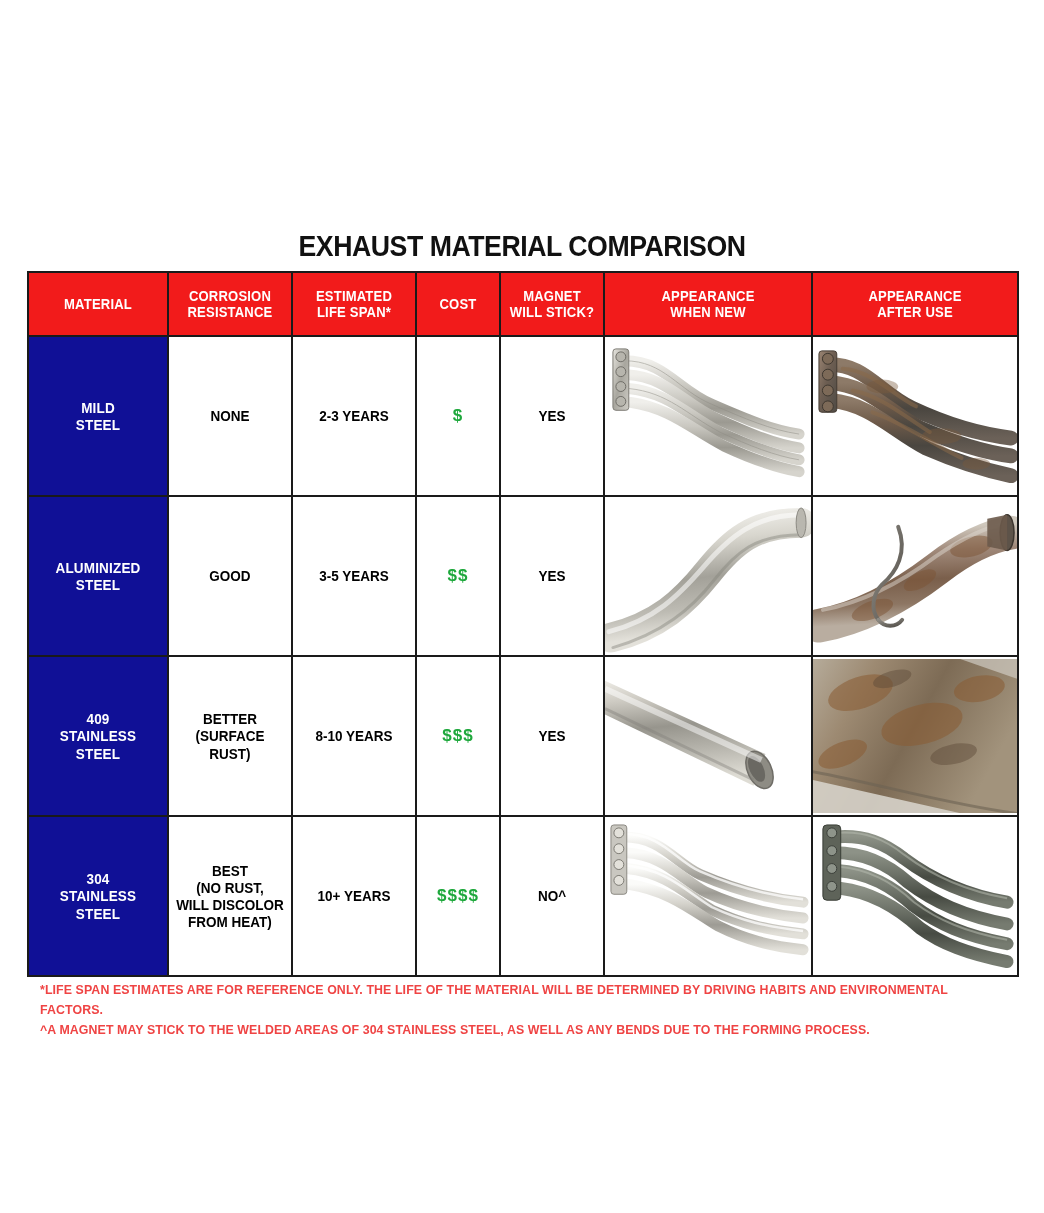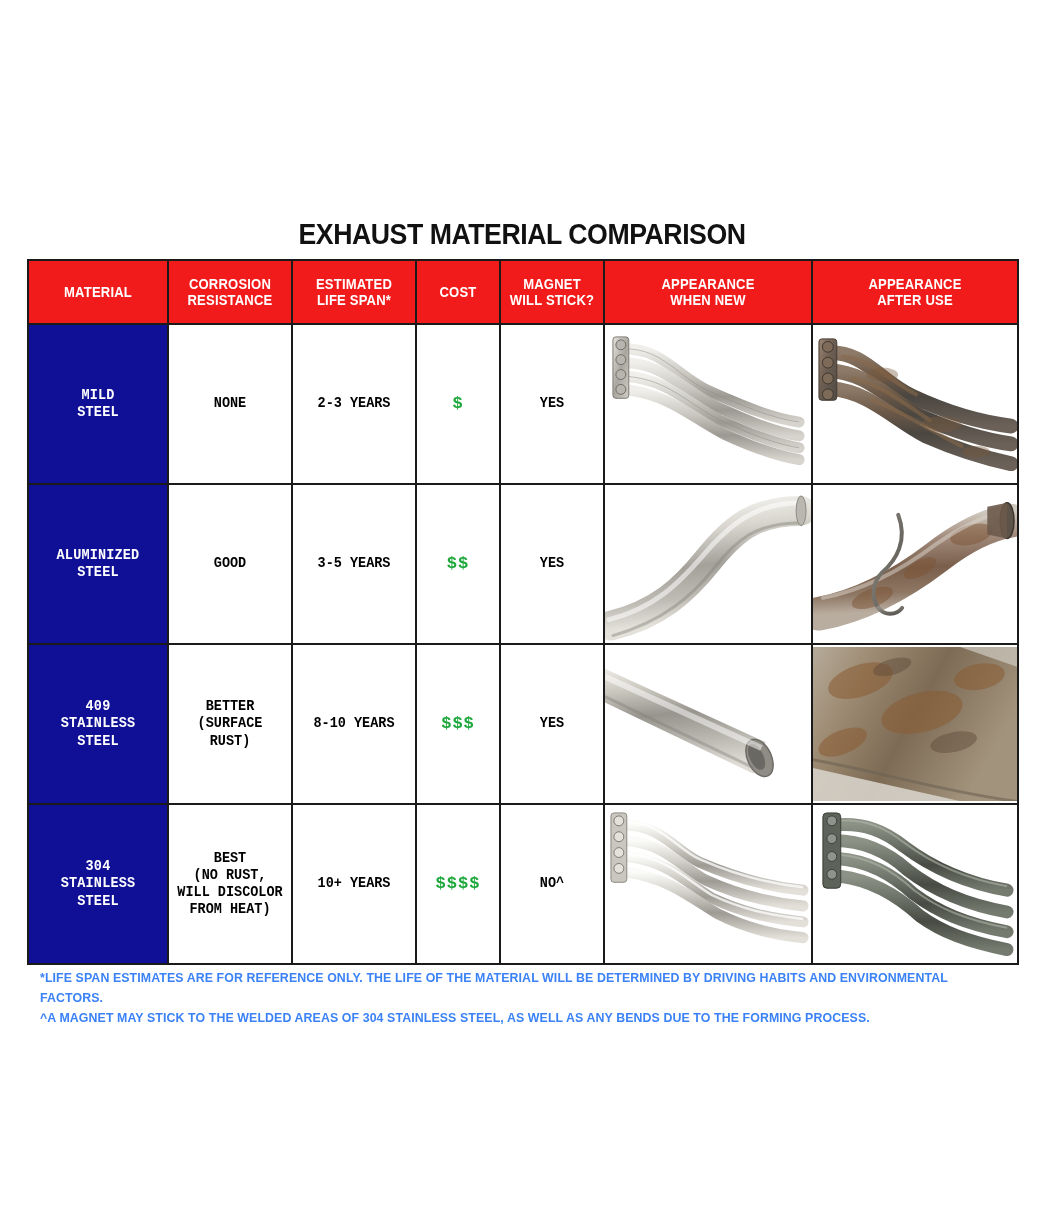--- a/index.html
+++ b/index.html
@@ -11,21 +11,21 @@
     width: 1044px;
     height: 1213px;
     font-family: "Liberation Sans", sans-serif;
     color: #111111;
     position: relative;
     overflow: hidden;
   }
   #infographic {
     position: absolute;
     left: 0;
-    top: 0;
+    top: 12px;
     width: 1044px;
     height: 1083px;
   }
   .title {
     position: absolute;
     left: 0;
     top: 218px;
     width: 1044px;
     text-align: center;
     font-size: 29px;
@@ -100,38 +100,38 @@
     position: relative;
     background: #ffffff;
   }
   .photo-inner {
     width: 100%;
     height: 100%;
     position: relative;
     overflow: hidden;
     display: block;
   }
-  tbody tr { height: 160px; font-family: Liberation Mono, monospace; }
+  tbody tr { height: 160px; }
 
   .col-material { width: 140px; }
   .col-corrosion { width: 124px; }
   .col-life { width: 124px; }
   .col-cost { width: 84px; }
   .col-magnet { width: 104px; }
   .col-new { width: 208px; }
   .col-used { width: 206px; }
 
   .footnotes {
     position: absolute;
     left: 40px;
     top: 968px;
     width: 980px;
     font-size: 13.3px;
     font-weight: bold;
-    color: #3b82f6;
+    color: #ef4444;
     line-height: 1.5;
     text-transform: uppercase;
     letter-spacing: 0.1px;
   }
   .footnotes div { transform: scaleX(0.93); transform-origin: left center; }
 
   
   .ph-svg { display:block; width:100%; height:100%; }
 </style>
 </head>

